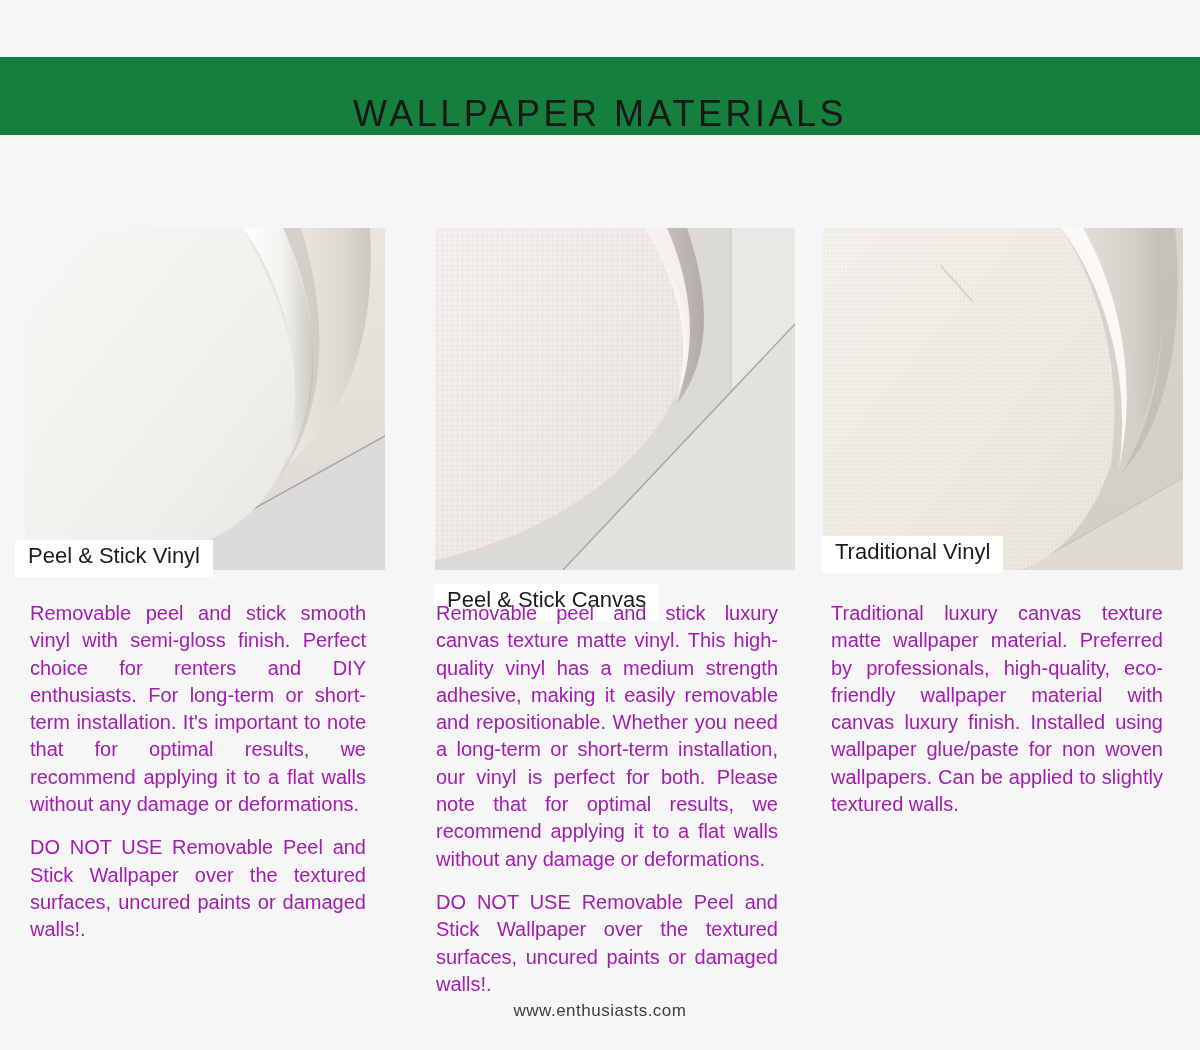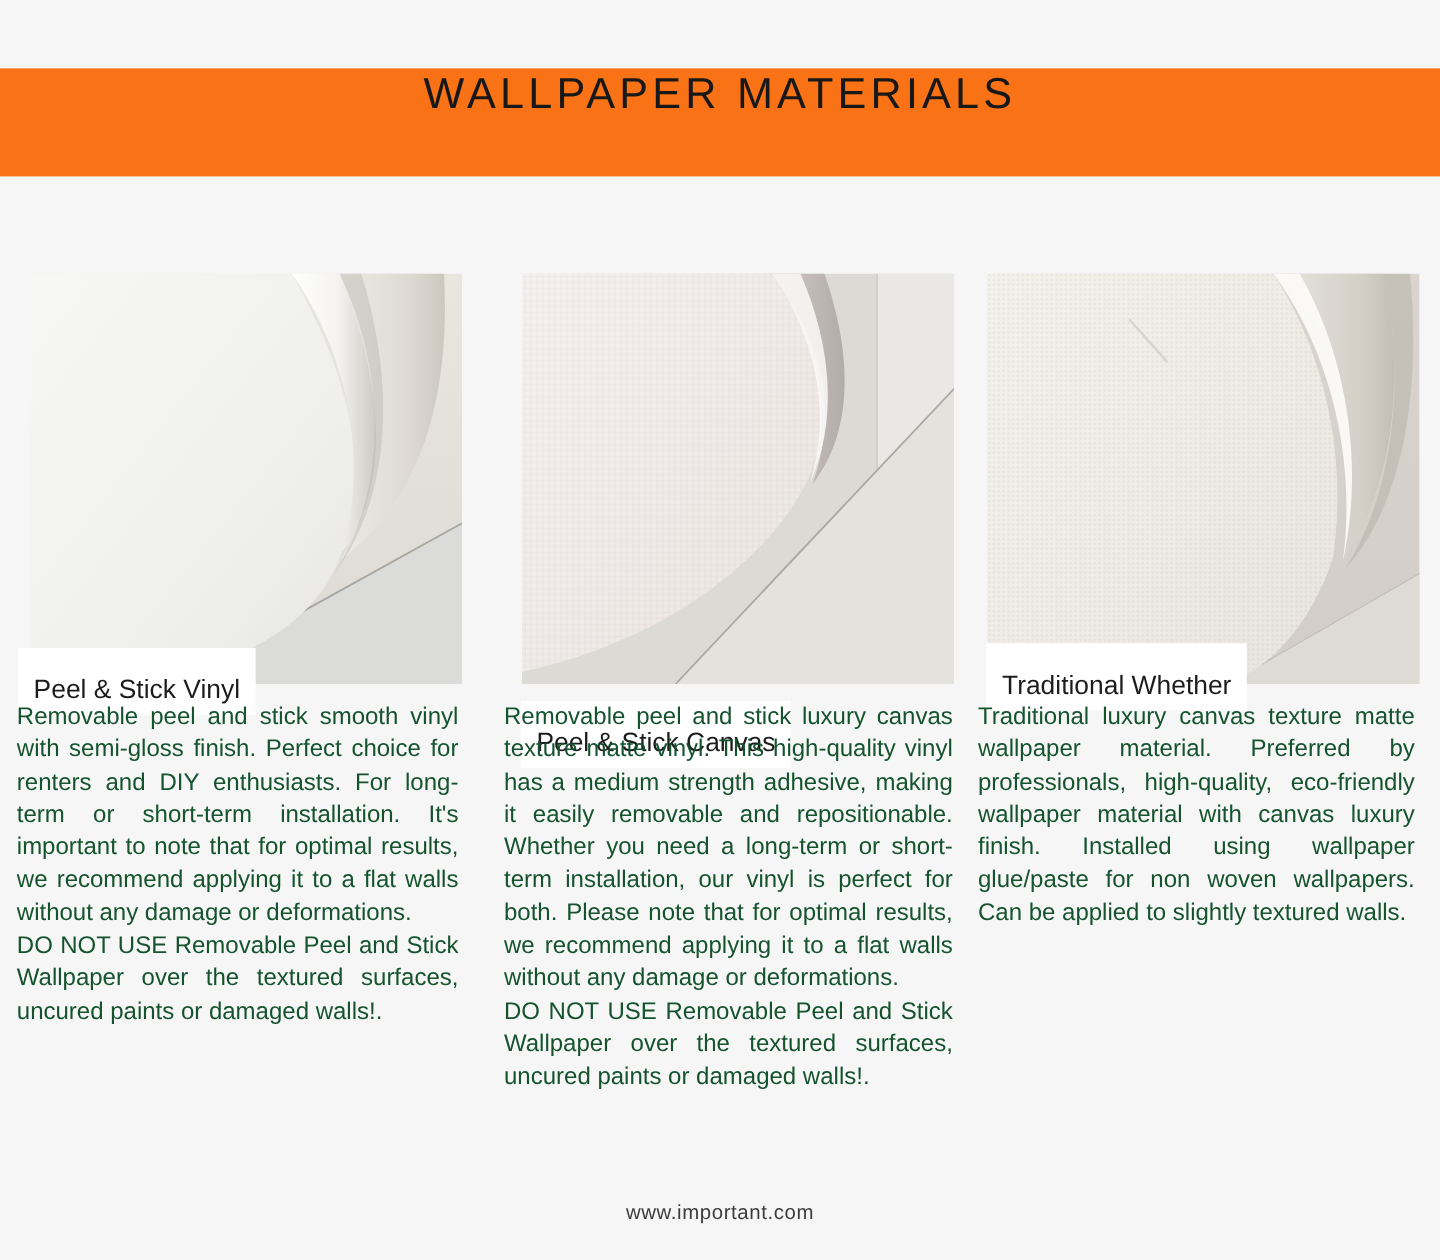--- a/index.html
+++ b/index.html
@@ -9,24 +9,24 @@
     height: 1050px;
     background: #f6f6f6;
     font-family: "Liberation Sans", sans-serif;
     overflow: hidden;
   }
 
   
   .banner {
     position: absolute;
     top: 57px; left: 0; right: 0;
-    height: 90px;
-    background: #f97316;
+    height: 78px;
+    background: #15803d;
     display: flex;
-    align-items: flex-start;
+    align-items: flex-end;
     justify-content: center;
   }
   .banner h1 {
     margin: 0;
     font-size: 36px;
     font-weight: 400;
     letter-spacing: 3.5px;
     color: #181818;
     font-family: "Liberation Sans", sans-serif;
   }
@@ -42,38 +42,38 @@
   .card2 .photo { margin-left: 15px; }
   .card3 .photo { margin-left: 8px; }
   .photo svg { display: block; }
 
   .label {
     position: absolute;
     background: #ffffff;
     color: #1c1c1c;
     font-size: 22px;
     line-height: 24px;
-    padding: 23px 13px 9px 13px;
+    padding: 4px 13px 9px 13px;
     white-space: nowrap;
     text-align: center;
   }
   .card1 .label { top: 312px; left: 1px; }
   .card2 .label { top: 308px; left: 14px; margin-top: 48px; }
   .card3 .label { top: 308px; left: 7px; }
 
   .textblock { position: absolute; top: 356px; left: 0; }
   .card1 .textblock { width: 368px; }
   .card2 .textblock { width: 374px; }
   .card3 .textblock { width: 364px; }
 
   .desc, .warn {
-    margin: 0;
+    margin: 16px;
     font-size: 20px;
     line-height: 27.3px;
-    color: #14532d;
+    color: #a21caf;
     text-align: justify;
   }
   .warn {
     text-decoration-thickness: 1.5px;
     text-underline-offset: 4px;
   }
   .warn:empty { display: none; }
 
   
   .footer {
@@ -200,23 +200,23 @@
         <line x1="200" y1="342" x2="360" y2="250" stroke="#b9b5ad" stroke-width="1" opacity="0.7"></line>
         <path d="M240 0 L330 0 C350 95 335 185 295 240 C325 155 305 65 240 0 Z" fill="url(#g3roll)"></path>
         <path d="M330 0 L352 0 C362 100 345 195 298 246 C340 180 348 85 330 0 Z" fill="#a9a59c" opacity="0.4"></path>
         <path d="M0 0 L238 0 C280 64 300 150 288 236 C270 292 235 330 198 342 L0 342 Z" fill="url(#g3sheet)"></path>
         <path d="M0 0 L238 0 C280 64 300 150 288 236 C270 292 235 330 198 342 L0 342 Z" fill="url(#g3weave)"></path>
         <path d="M238 0 L260 0 C300 70 314 160 296 240 C308 152 284 62 238 0 Z" fill="#fdfcfa" opacity="0.9"></path>
         <line x1="118" y1="38" x2="150" y2="74" stroke="#d9d5cd" stroke-width="2"></line>
       </svg>
     </div>
     <div class="label">
-      <span>Traditional Whether</span>
+      <span>Traditional Vinyl</span>
     </div>
     <div class="textblock">
       <p class="desc">Traditional luxury canvas texture matte wallpaper material. Preferred by professionals, high-quality, eco-friendly wallpaper material with canvas luxury finish. Installed using wallpaper glue/paste for non woven wallpapers. Can be applied to slightly textured walls.</p>
 
     </div>
   </div>
 
-  <div class="footer">www.important.com</div>
+  <div class="footer">www.enthusiasts.com</div>
 
 </div>
 
 </body></html>

